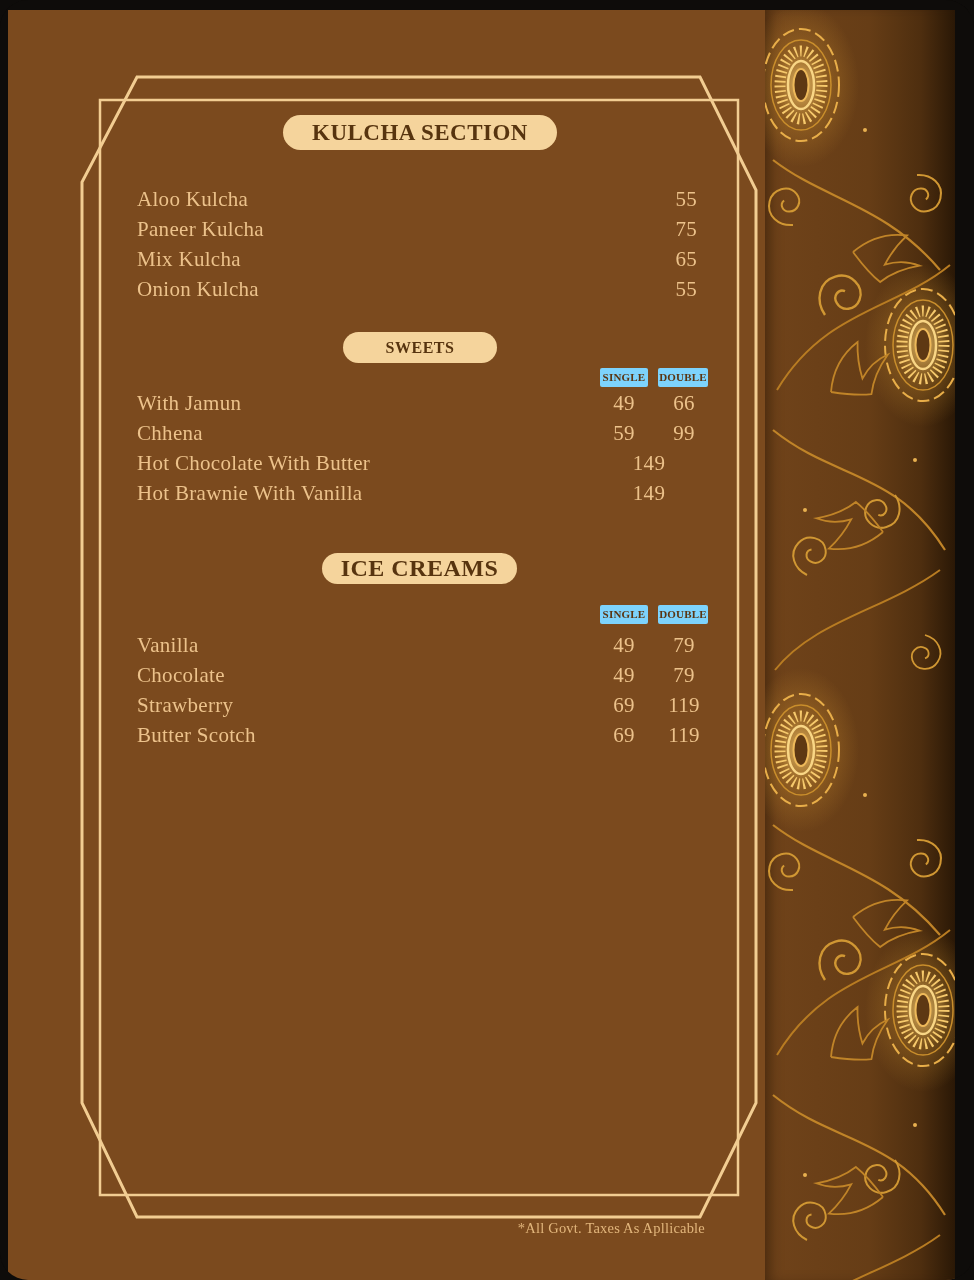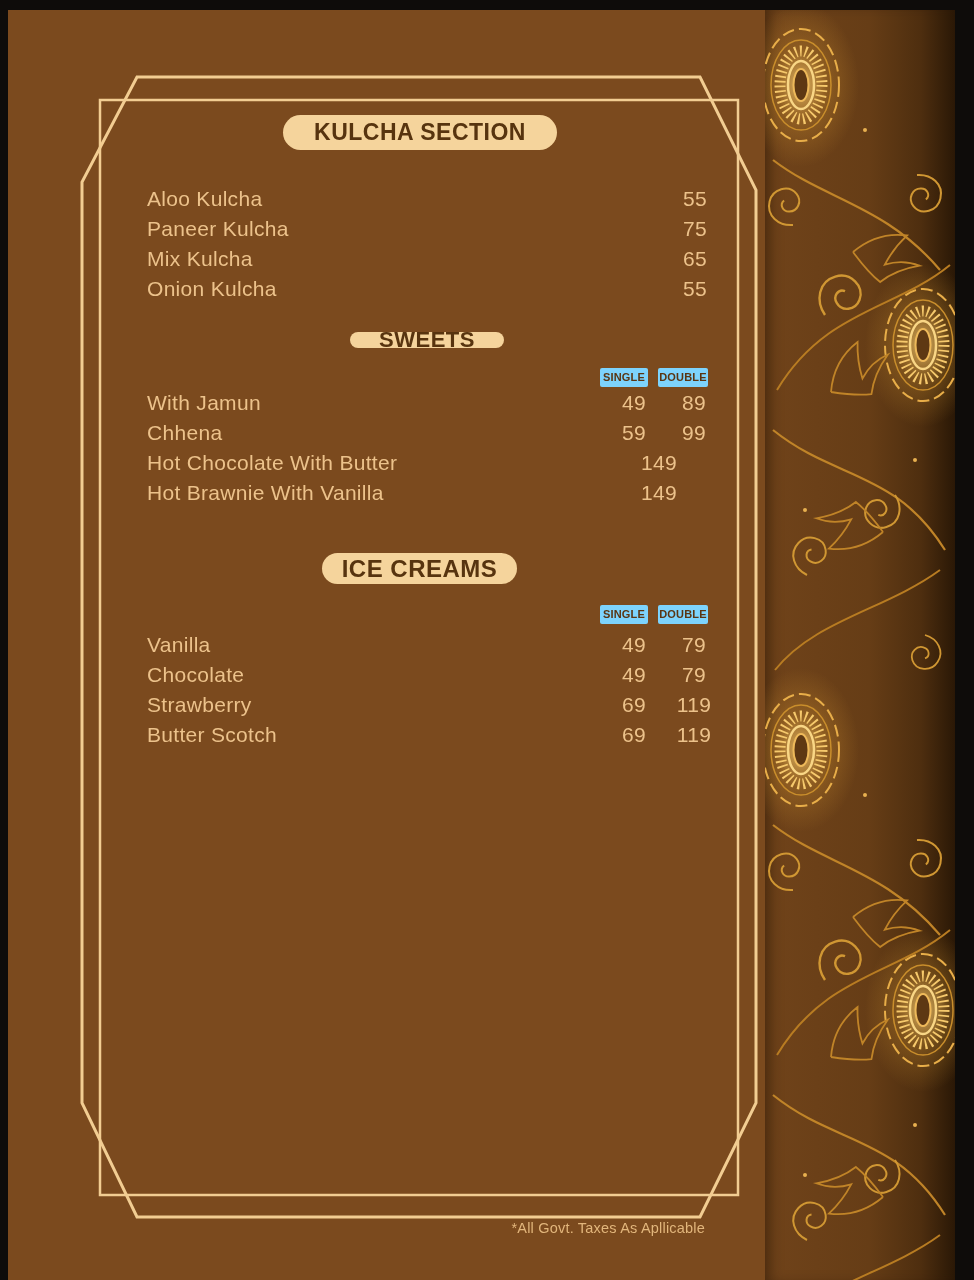--- a/index.html
+++ b/index.html
@@ -1,48 +1,48 @@
 <!DOCTYPE html>
 <html><head>
 <meta charset="utf-8">
 <style>
   html,body{margin:0;padding:0;background:#0e0c0a;}
   .canvas{
     position:relative;width:974px;height:1280px;overflow:hidden;
-    background:#0e0c0a;font-family:Liberation Sans, sans-serif;
+    background:#0e0c0a;font-family:Liberation Serif, serif;border-radius:28px;
     -webkit-font-smoothing:antialiased;
   }
   .menu-panel{position:absolute;left:8px;top:10px;width:947px;height:1270px;background:#7b4a1e;}
   .edge{position:absolute;background:#0e0c0a;}
   .edge-top{left:0;top:0;width:974px;height:10px;}
   .edge-left{left:0;top:0;width:8px;height:1280px;}
   .edge-right{left:955px;top:0;width:19px;height:1280px;}
   .ornament-strip{
     position:absolute;left:765px;top:10px;width:190px;height:1270px;
     background:linear-gradient(90deg,#70431a 0%,#663d16 55%,#4e2e0f 82%,#2a1806 100%);
     box-shadow:inset 10px 0 14px -6px rgba(35,18,4,0.55);
   }
   .frame-svg{position:absolute;left:0;top:0;width:974px;height:1280px;pointer-events:none;}
   .pill{
     position:absolute;display:flex;align-items:center;justify-content:center;
     background:#f5d49c;color:#57340f;font-weight:bold;border-radius:18px;
     letter-spacing:0.5px;
   }
   .pill-kulcha{left:283px;top:115px;width:274px;height:35px;font-size:23px;}
-  .pill-sweets{left:350px;top:332px;width:154px;height:16px;font-size:22px;}
+  .pill-sweets{left:343px;top:332px;width:154px;height:31px;font-size:16px;}
   .pill-ice{left:322px;top:553px;width:195px;height:31px;font-size:24px;}
   .badge{
     position:absolute;height:19px;line-height:19px;background:#7dd3fc;color:#5a3512;
     font-size:11px;font-weight:bold;text-align:center;border-radius:2px;letter-spacing:0.2px;
   }
   .b-s-sw{left:600px;top:368px;width:48px;}
   .b-d-sw{left:658px;top:368px;width:50px;}
   .b-s-ic{left:600px;top:605px;width:48px;}
   .b-d-ic{left:658px;top:605px;width:50px;}
-  .rows{position:absolute;width:560px;margin-left:10px;}
+  .rows{position:absolute;width:560px;}
   .rows-kulcha{left:137px;top:184px;}
   .rows-sweets{left:137px;top:388px;}
   .rows-ice{left:137px;top:630px;}
   .row{position:relative;height:30px;line-height:30px;color:#ecc28b;font-size:21px;letter-spacing:0.3px;}
   .iname{display:inline-block;}
   .p-only{position:absolute;left:470px;width:90px;text-align:right;}
   .p-single{position:absolute;left:461px;width:52px;text-align:center;}
   .p-double{position:absolute;left:517px;width:60px;text-align:center;}
   .p-combined{position:absolute;left:467px;width:90px;text-align:center;}
   .tax-note{
@@ -129,21 +129,21 @@
   <div class="badge b-s-ic">SINGLE</div>
   <div class="badge b-d-ic">DOUBLE</div>
 
   <div class="rows rows-kulcha">
       <div class="row"><span class="iname">Aloo Kulcha</span><span class="p-only">55</span></div>
       <div class="row"><span class="iname">Paneer Kulcha</span><span class="p-only">75</span></div>
       <div class="row"><span class="iname">Mix Kulcha</span><span class="p-only">65</span></div>
       <div class="row"><span class="iname">Onion Kulcha</span><span class="p-only">55</span></div>
     </div>
   <div class="rows rows-sweets">
-      <div class="row"><span class="iname">With Jamun</span><span class="p-single">49</span><span class="p-double">89</span></div>
+      <div class="row"><span class="iname">With Jamun</span><span class="p-single">49</span><span class="p-double">66</span></div>
       <div class="row"><span class="iname">Chhena</span><span class="p-single">59</span><span class="p-double">99</span></div>
       <div class="row"><span class="iname">Hot Chocolate With Butter</span><span class="p-combined">149</span></div>
       <div class="row"><span class="iname">Hot Brawnie With Vanilla</span><span class="p-combined">149</span></div>
     </div>
   <div class="rows rows-ice">
       <div class="row"><span class="iname">Vanilla</span><span class="p-single">49</span><span class="p-double">79</span></div>
       <div class="row"><span class="iname">Chocolate</span><span class="p-single">49</span><span class="p-double">79</span></div>
       <div class="row"><span class="iname">Strawberry</span><span class="p-single">69</span><span class="p-double">119</span></div>
       <div class="row"><span class="iname">Butter Scotch</span><span class="p-single">69</span><span class="p-double">119</span></div>
     </div>

